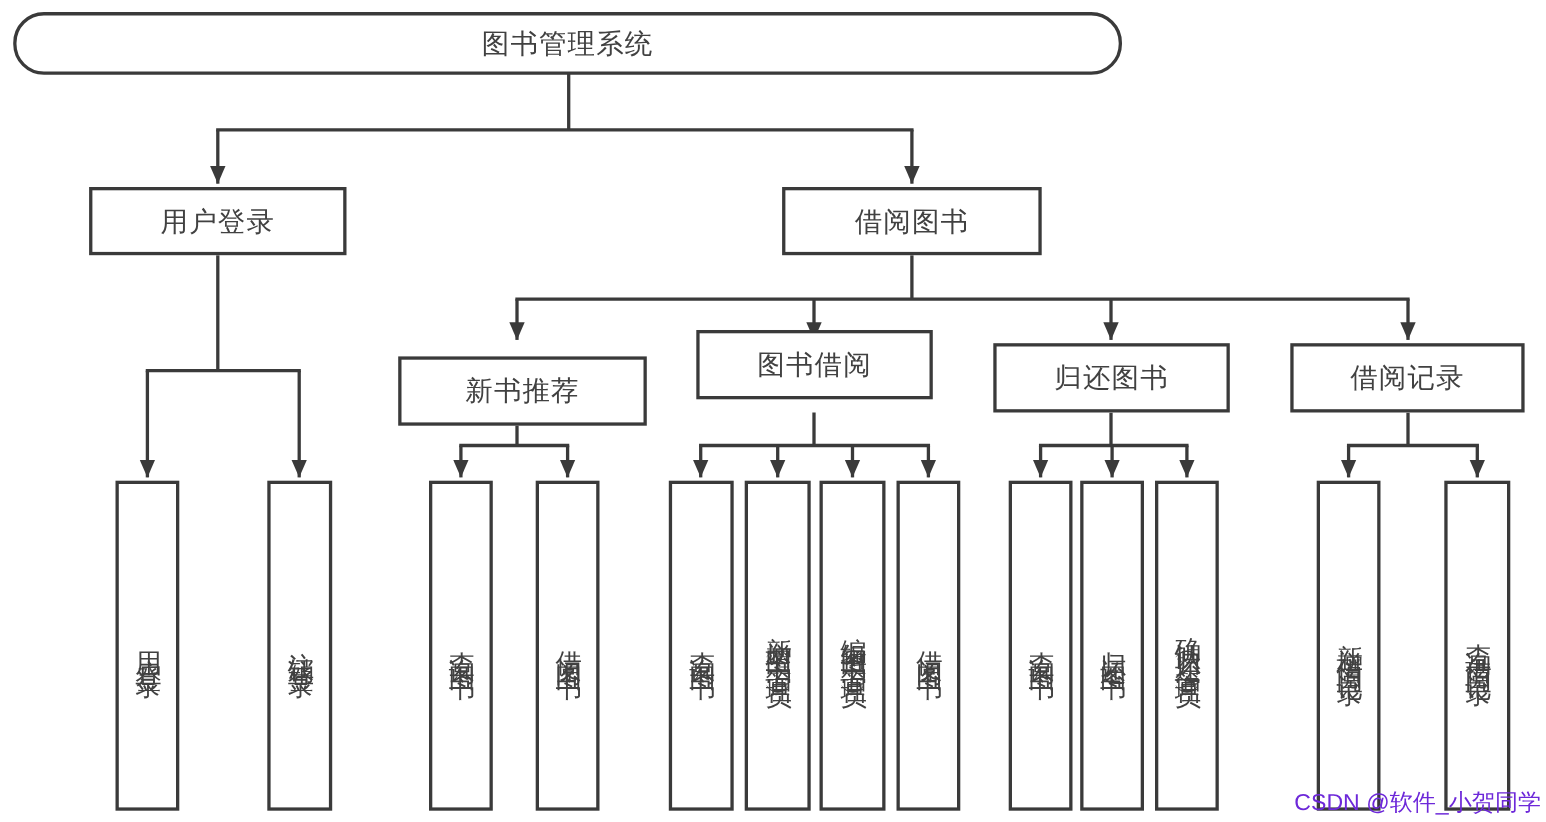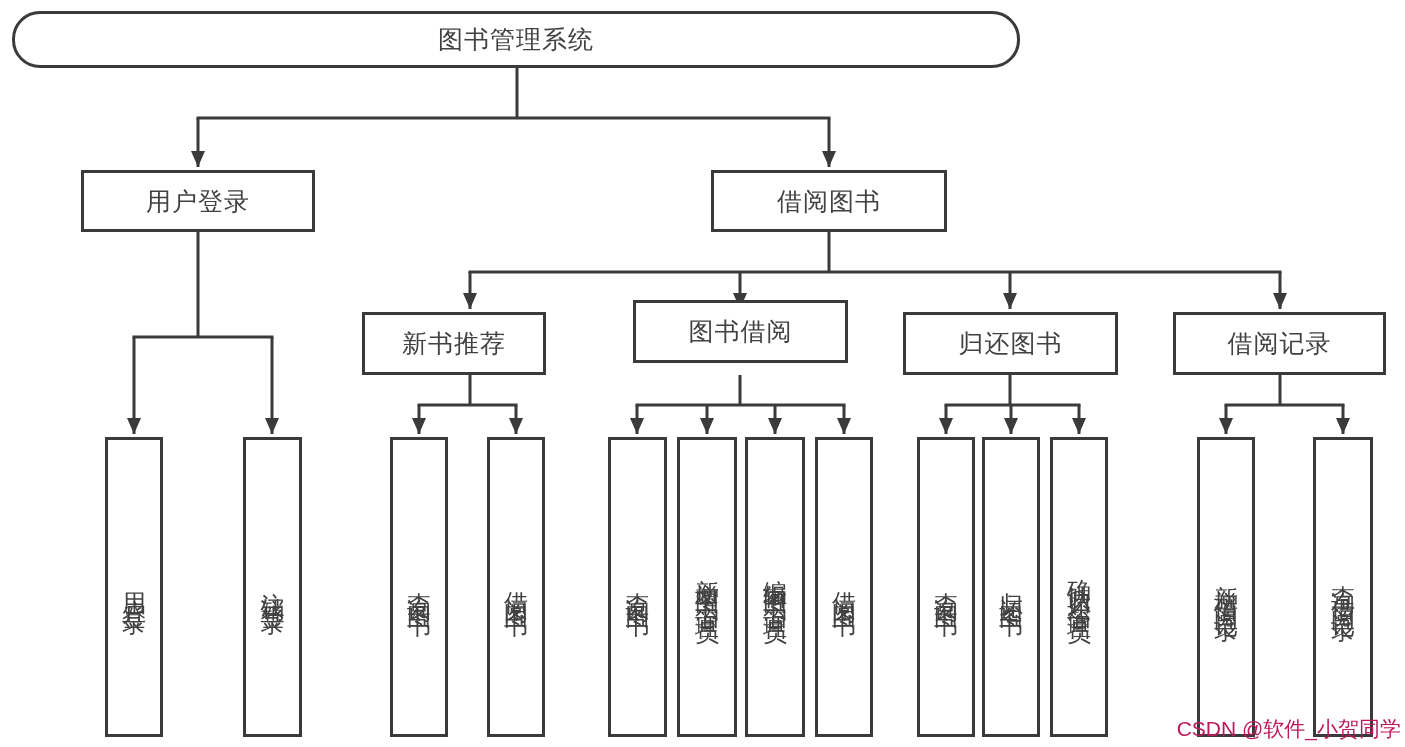--- a/index.html
+++ b/index.html
@@ -51,21 +51,21 @@
   }
   .leaf .vlabel.long {
     letter-spacing: 6px;
   }
   .watermark {
     position: absolute;
     right: 4px;
     top: 715px;
     z-index: 5;
     font-size: 21px;
-    color: #be185d;
+    color: #6d28d9;
     white-space: nowrap;
   }
 </style>
 </head>
 <body>
 
 <div class="canvas">
 
   <svg class="connectors" width="1405" height="747" viewBox="0 0 1405 747">
     <defs>
@@ -121,21 +121,21 @@
     <span class="hlabel">图书管理系统</span>
   </div>
 
   <div class="box" style="left:81px; top:170px; width:234px; height:62px;">
     <span class="hlabel">用户登录</span>
   </div>
   <div class="box" style="left:711px; top:170px; width:236px; height:62px;">
     <span class="hlabel">借阅图书</span>
   </div>
 
-  <div class="box" style="left:362px; top:312px; width:184px; height:63px;">
+  <div class="box" style="left:362px; top:324px; width:226px; height:63px;">
     <span class="hlabel">新书推荐</span>
   </div>
   <div class="box" style="left:633px; top:300px; width:215px; height:63px;">
     <span class="hlabel">图书借阅</span>
   </div>
   <div class="box" style="left:903px; top:312px; width:215px; height:63px;">
     <span class="hlabel">归还图书</span>
   </div>
   <div class="box" style="left:1173px; top:312px; width:213px; height:63px;">
     <span class="hlabel">借阅记录</span>

